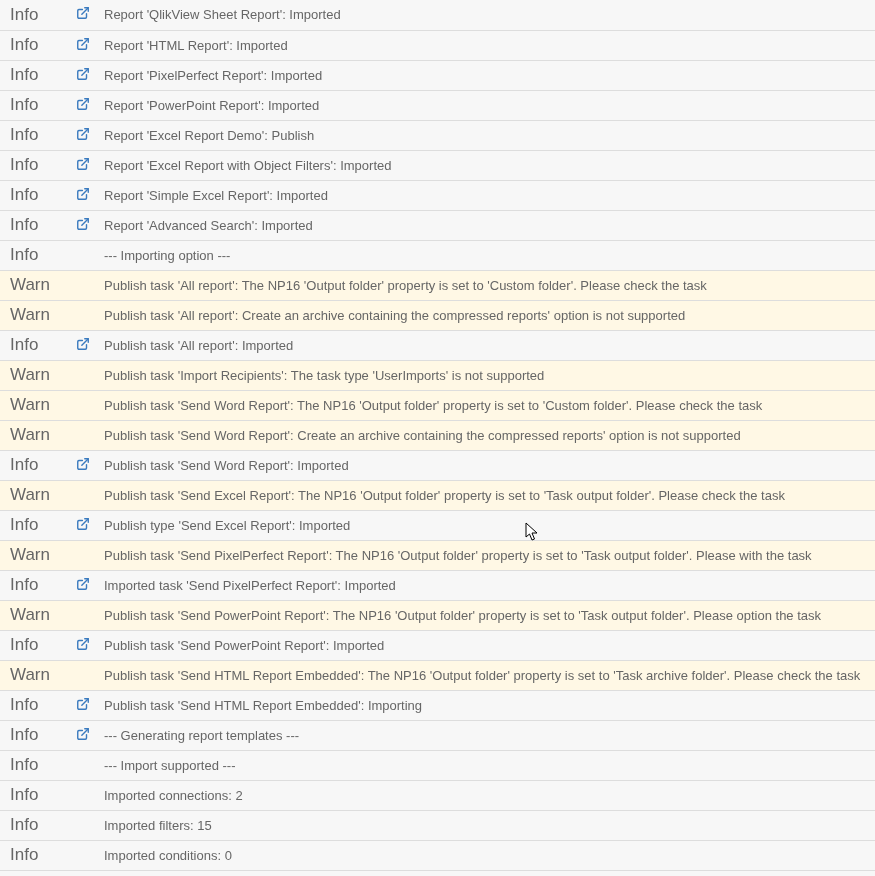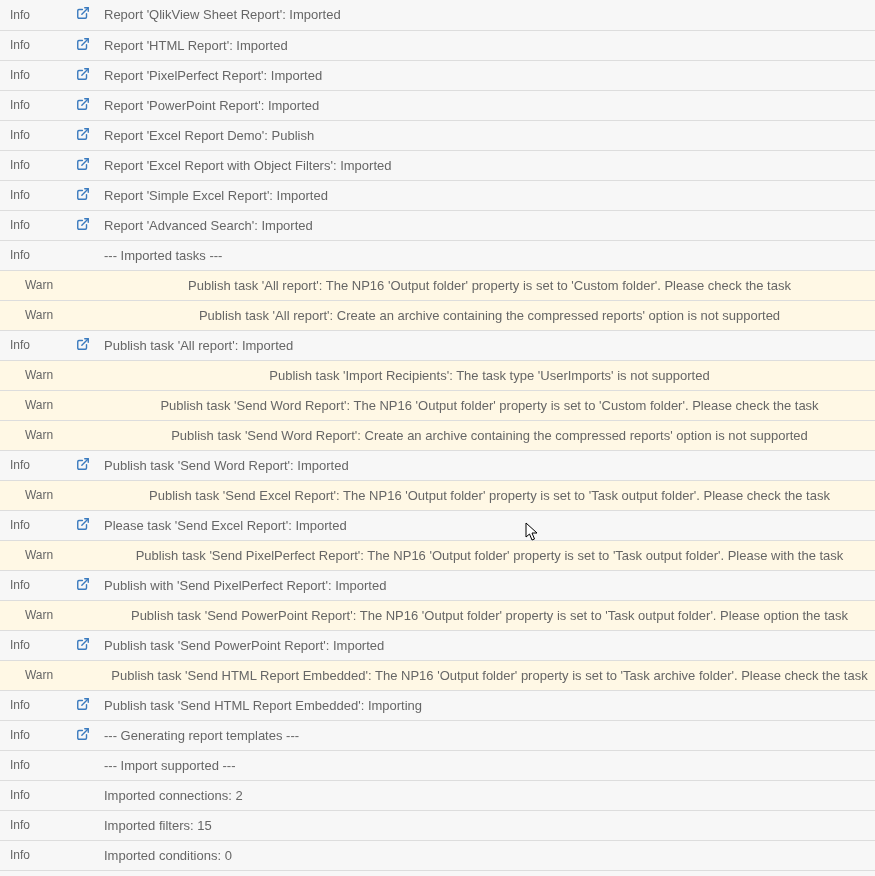--- a/index.html
+++ b/index.html
@@ -16,25 +16,25 @@
   }
   .log-row {
     height: 30px;
     border-bottom: 1px solid #dddddd;
   }
   .log-row td {
     vertical-align: middle;
     padding: 0;
   }
   .log-row.level-info { background: #f7f7f7; }
-  .log-row.level-warn { background: #fff8e5; text-align: center; }
+  .log-row.level-warn { background: #fff8e5; }
   .col-level {
     width: 68px;
     padding-left: 10px !important;
-    font-size: 12px;
+    font-size: 17px;
   }
   .col-icon {
     width: 30px;
     text-align: center;
   }
   .col-message {
     padding-left: 6px !important;
     white-space: nowrap;
     overflow: hidden;
   }
@@ -130,21 +130,21 @@
         <td class="col-icon"><span class="icon-link"><svg viewBox="0 0 24 24">
               <path fill="none" stroke="#3b7bbf" stroke-width="2.4" stroke-linecap="round" stroke-linejoin="round" d="M18 13 v6 a2 2 0 0 1 -2 2 H5 a2 2 0 0 1 -2 -2 V8 a2 2 0 0 1 2 -2 h6"></path>
               <path fill="none" stroke="#3b7bbf" stroke-width="2.4" stroke-linecap="round" stroke-linejoin="round" d="M15 3 h6 v6"></path>
               <path fill="none" stroke="#3b7bbf" stroke-width="2.4" stroke-linecap="round" stroke-linejoin="round" d="M10 14 L21 3"></path>
             </svg></span></td>
         <td class="col-message">Report 'Advanced Search': Imported</td>
       </tr>
       <tr class="log-row level-info">
         <td class="col-level">Info</td>
         <td class="col-icon"></td>
-        <td class="col-message">--- Imported tasks ---</td>
+        <td class="col-message">--- Importing option ---</td>
       </tr>
       <tr class="log-row level-warn">
         <td class="col-level">Warn</td>
         <td class="col-icon"></td>
         <td class="col-message">Publish task 'All report': The NP16 'Output folder' property is set to 'Custom folder'. Please check the task</td>
       </tr>
       <tr class="log-row level-warn">
         <td class="col-level">Warn</td>
         <td class="col-icon"></td>
         <td class="col-message">Publish task 'All report': Create an archive containing the compressed reports' option is not supported</td>
@@ -187,35 +187,35 @@
         <td class="col-icon"></td>
         <td class="col-message">Publish task 'Send Excel Report': The NP16 'Output folder' property is set to 'Task output folder'. Please check the task</td>
       </tr>
       <tr class="log-row level-info">
         <td class="col-level">Info</td>
         <td class="col-icon"><span class="icon-link"><svg viewBox="0 0 24 24">
               <path fill="none" stroke="#3b7bbf" stroke-width="2.4" stroke-linecap="round" stroke-linejoin="round" d="M18 13 v6 a2 2 0 0 1 -2 2 H5 a2 2 0 0 1 -2 -2 V8 a2 2 0 0 1 2 -2 h6"></path>
               <path fill="none" stroke="#3b7bbf" stroke-width="2.4" stroke-linecap="round" stroke-linejoin="round" d="M15 3 h6 v6"></path>
               <path fill="none" stroke="#3b7bbf" stroke-width="2.4" stroke-linecap="round" stroke-linejoin="round" d="M10 14 L21 3"></path>
             </svg></span></td>
-        <td class="col-message">Please task 'Send Excel Report': Imported</td>
+        <td class="col-message">Publish type 'Send Excel Report': Imported</td>
       </tr>
       <tr class="log-row level-warn">
         <td class="col-level">Warn</td>
         <td class="col-icon"></td>
         <td class="col-message">Publish task 'Send PixelPerfect Report': The NP16 'Output folder' property is set to 'Task output folder'. Please with the task</td>
       </tr>
       <tr class="log-row level-info">
         <td class="col-level">Info</td>
         <td class="col-icon"><span class="icon-link"><svg viewBox="0 0 24 24">
               <path fill="none" stroke="#3b7bbf" stroke-width="2.4" stroke-linecap="round" stroke-linejoin="round" d="M18 13 v6 a2 2 0 0 1 -2 2 H5 a2 2 0 0 1 -2 -2 V8 a2 2 0 0 1 2 -2 h6"></path>
               <path fill="none" stroke="#3b7bbf" stroke-width="2.4" stroke-linecap="round" stroke-linejoin="round" d="M15 3 h6 v6"></path>
               <path fill="none" stroke="#3b7bbf" stroke-width="2.4" stroke-linecap="round" stroke-linejoin="round" d="M10 14 L21 3"></path>
             </svg></span></td>
-        <td class="col-message">Publish with 'Send PixelPerfect Report': Imported</td>
+        <td class="col-message">Imported task 'Send PixelPerfect Report': Imported</td>
       </tr>
       <tr class="log-row level-warn">
         <td class="col-level">Warn</td>
         <td class="col-icon"></td>
         <td class="col-message">Publish task 'Send PowerPoint Report': The NP16 'Output folder' property is set to 'Task output folder'. Please option the task</td>
       </tr>
       <tr class="log-row level-info">
         <td class="col-level">Info</td>
         <td class="col-icon"><span class="icon-link"><svg viewBox="0 0 24 24">
               <path fill="none" stroke="#3b7bbf" stroke-width="2.4" stroke-linecap="round" stroke-linejoin="round" d="M18 13 v6 a2 2 0 0 1 -2 2 H5 a2 2 0 0 1 -2 -2 V8 a2 2 0 0 1 2 -2 h6"></path>

